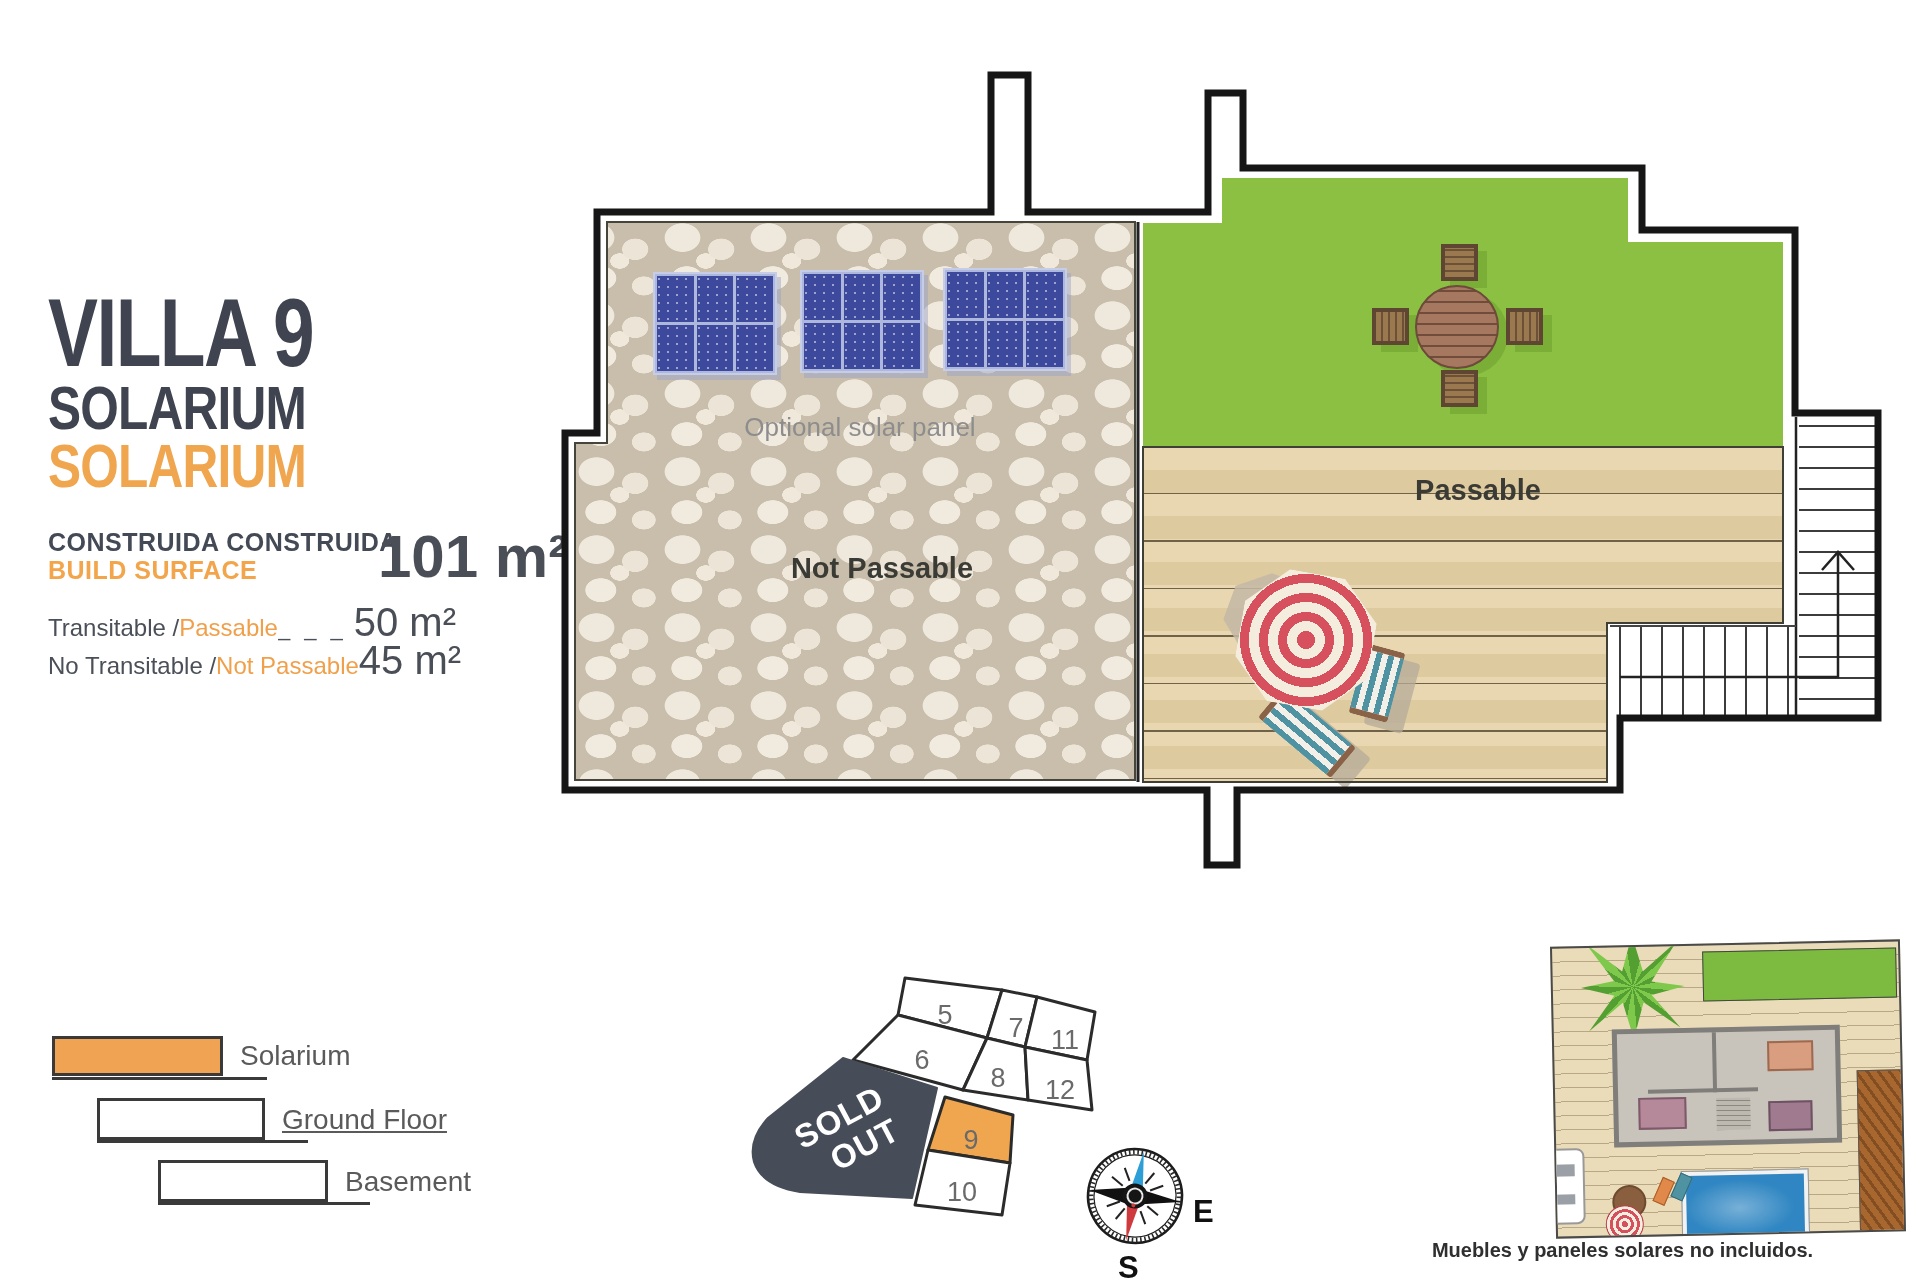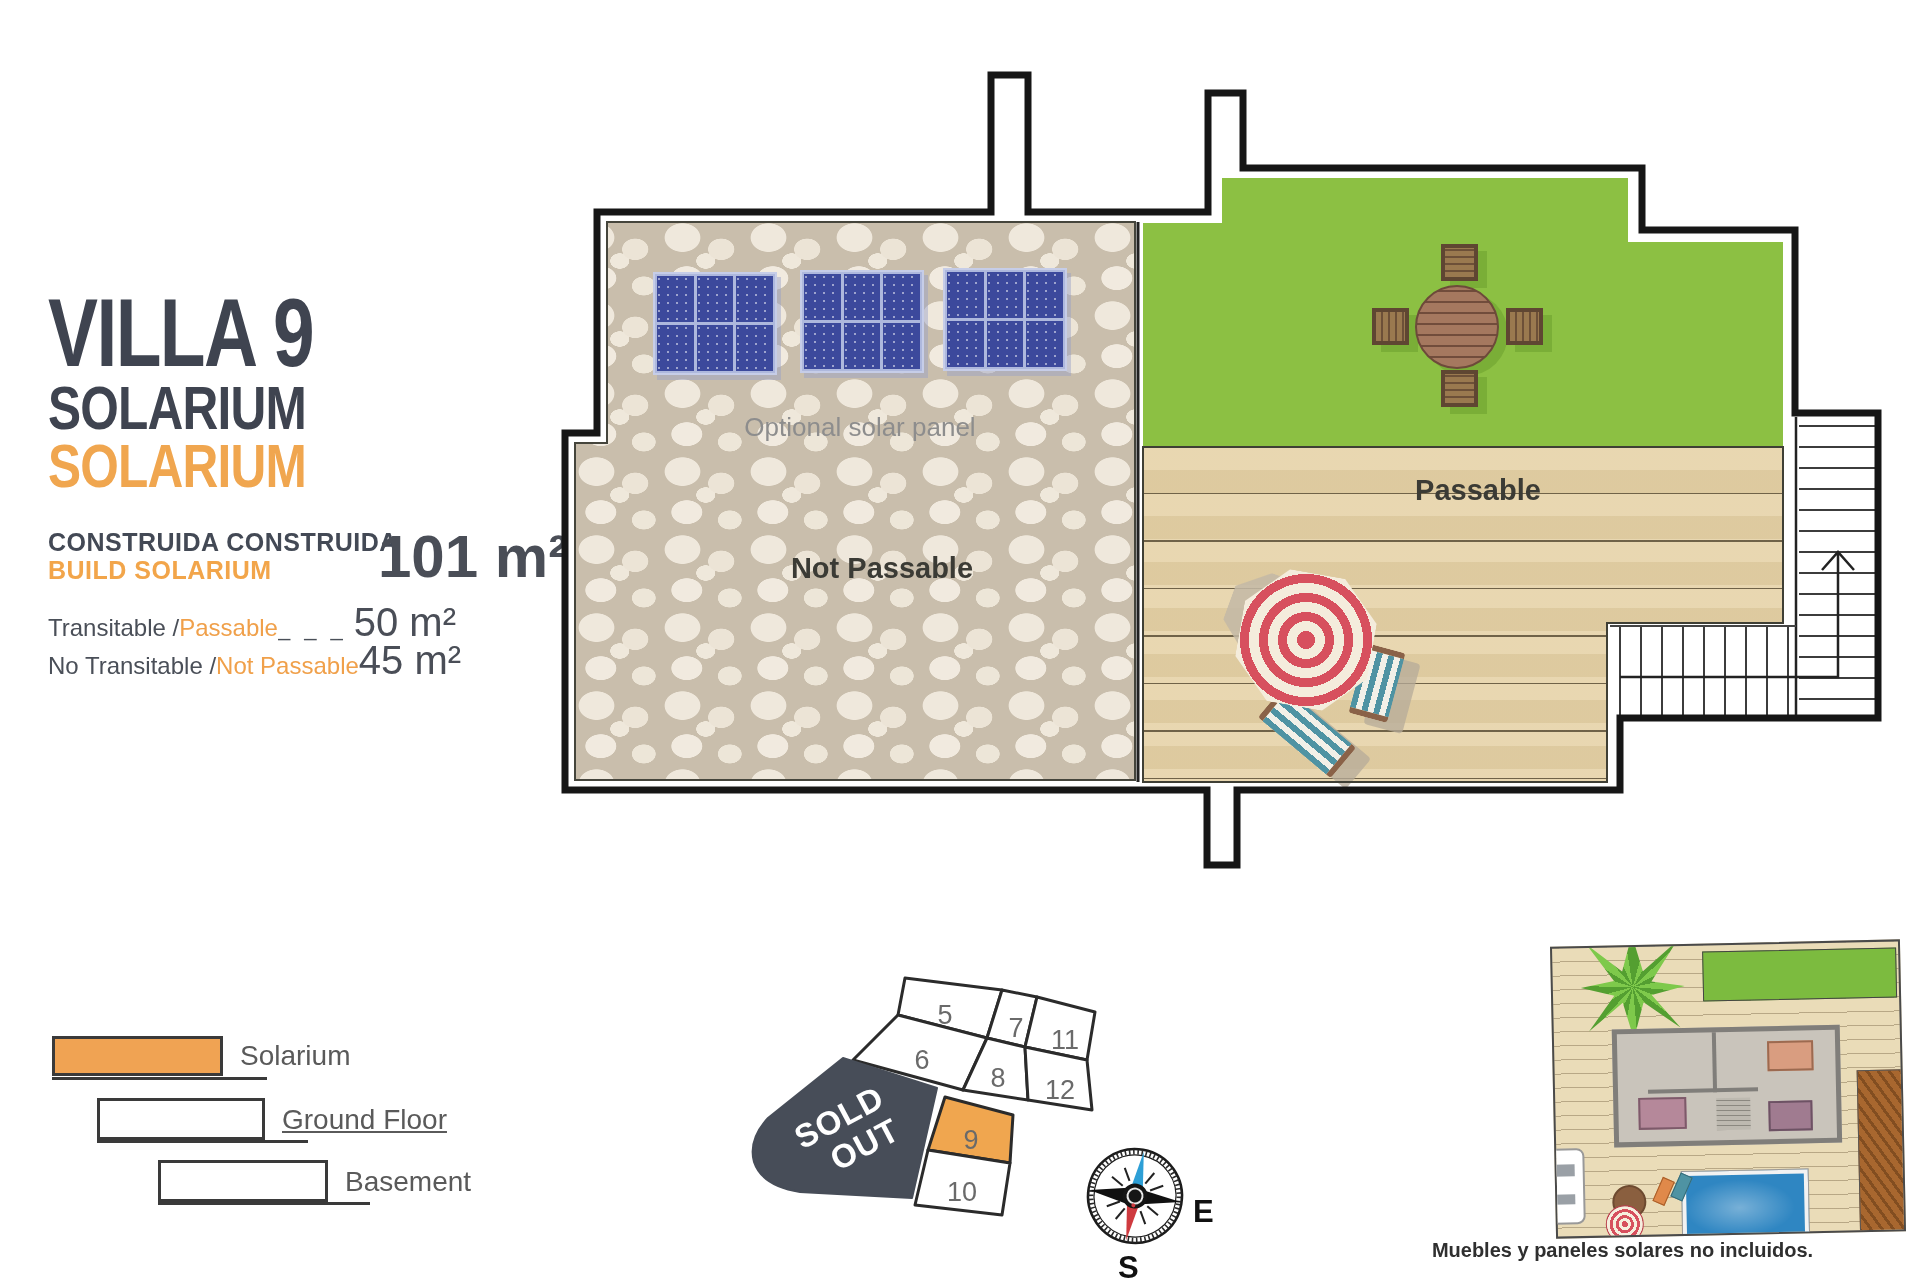--- a/index.html
+++ b/index.html
@@ -89,21 +89,21 @@
 </style>
 </head>
 <body>
 
 <div class="canvas">
 
   <div class="abs title">VILLA 9</div>
   <div class="abs sub1">SOLARIUM</div>
   <div class="abs sub2">SOLARIUM</div>
   <div class="abs slab1">CONSTRUIDA CONSTRUIDA</div>
-  <div class="abs slab2">BUILD SOLARIUM</div>
+  <div class="abs slab2">BUILD SURFACE</div>
   <div class="abs sval">101 m²</div>
 
   <div class="abs arearow row1">
     <span>Transitable / </span>
     <span class="accent">Passable</span>
     <span class="dash">_ _ _ _ _ _ _ _</span>
     <span class="val">50 m²</span>
   </div>
   <div class="abs arearow row2">
     <span>No Transitable / </span>

